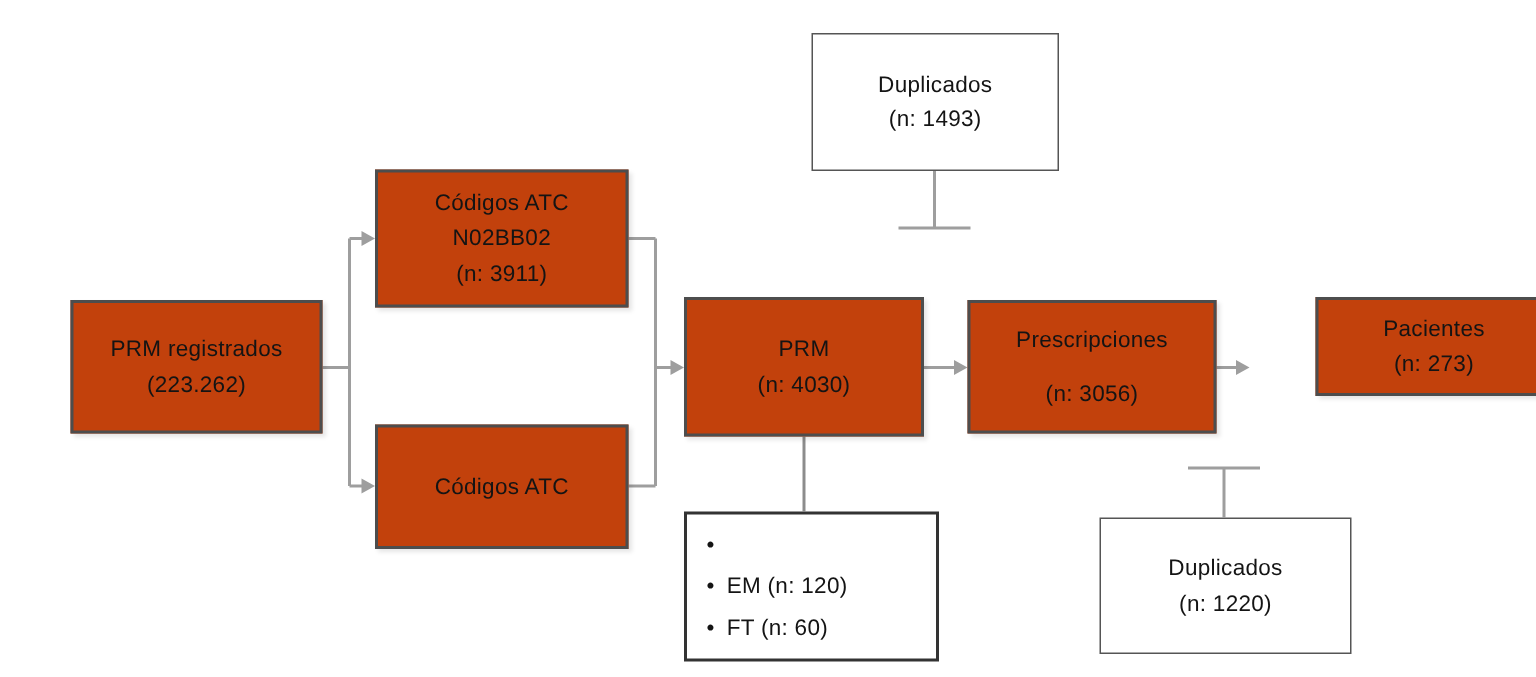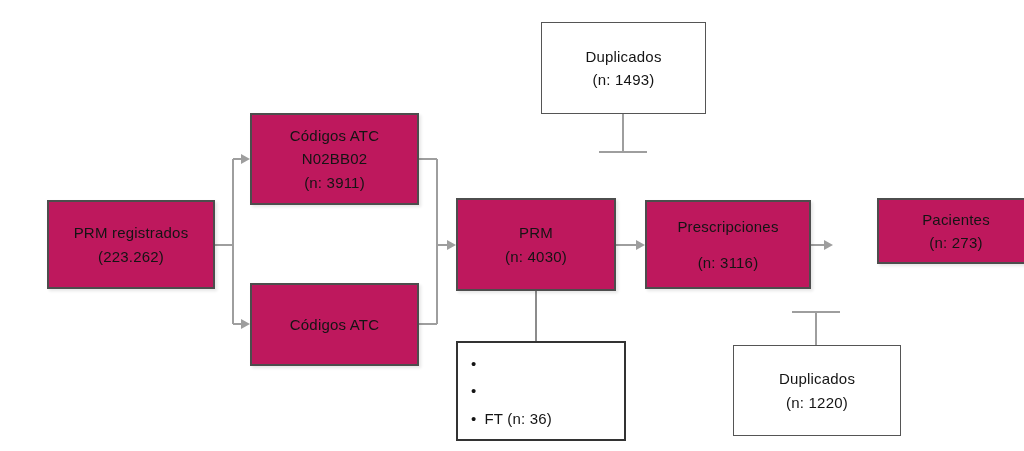--- a/index.html
+++ b/index.html
@@ -8,21 +8,21 @@
     position: relative;
     width: 1024px;
     height: 451px;
     background: #ffffff;
     overflow: hidden;
   }
   .box {
     position: absolute;
     box-sizing: border-box;
     border: 2px solid #4d4d4d;
-    background: #be185d;
+    background: #c2410c;
     display: flex;
     flex-direction: column;
     align-items: center;
     justify-content: center;
     text-align: center;
     font-size: 15px;
     line-height: 1.55;
     color: #141414;
     letter-spacing: 0.2px;
     box-shadow: 2px 2px 3px rgba(0,0,0,0.10);
@@ -103,39 +103,40 @@
     <div>(n: 4030)</div>
   </div>
 
   <div class="box white" style="left:541px; top:22px; width:165px; height:92px;">
     <div>Duplicados</div>
     <div>(n: 1493)</div>
   </div>
 
   <div class="box" style="left:645px; top:200px; width:166px; height:89px;gap:12px;">
     <div>Prescripciones</div>
-    <div>(n: 3116)</div>
+    <div>(n: 3056)</div>
   </div>
 
   <div class="box" style="left:833px; top:198px; width:158px; height:66px;margin-left:44px;">
     <div>Pacientes</div>
     <div>(n: 273)</div>
   </div>
 
   <div class="box list" style="left:456px; top:341px; width:170px; height:100px;">
     <ul>
       <li>
         <span>•</span>
       </li>
       <li>
         <span>•</span>
+        <span>EM (n: 120)</span>
       </li>
       <li>
         <span>•</span>
-        <span>FT (n: 36)</span>
+        <span>FT (n: 60)</span>
       </li>
     </ul>
   </div>
 
   <div class="box white" style="left:733px; top:345px; width:168px; height:91px;">
     <div>Duplicados</div>
     <div>(n: 1220)</div>
   </div>
 
 </div>

